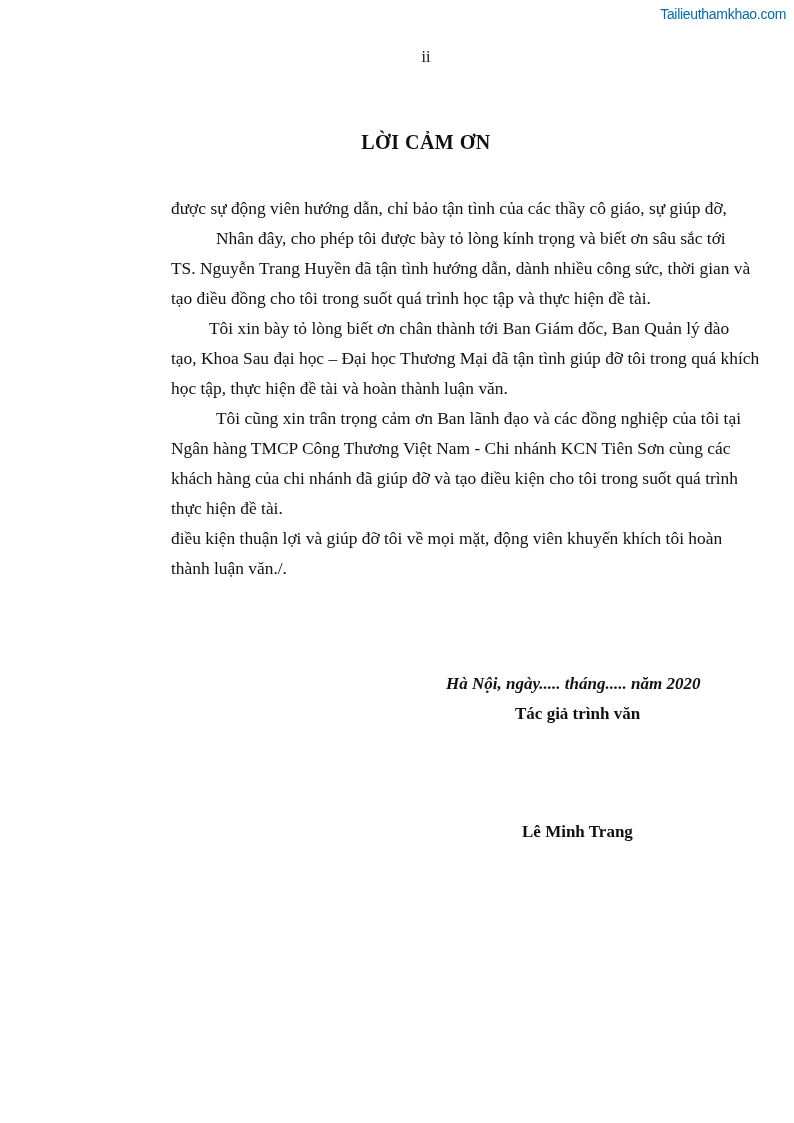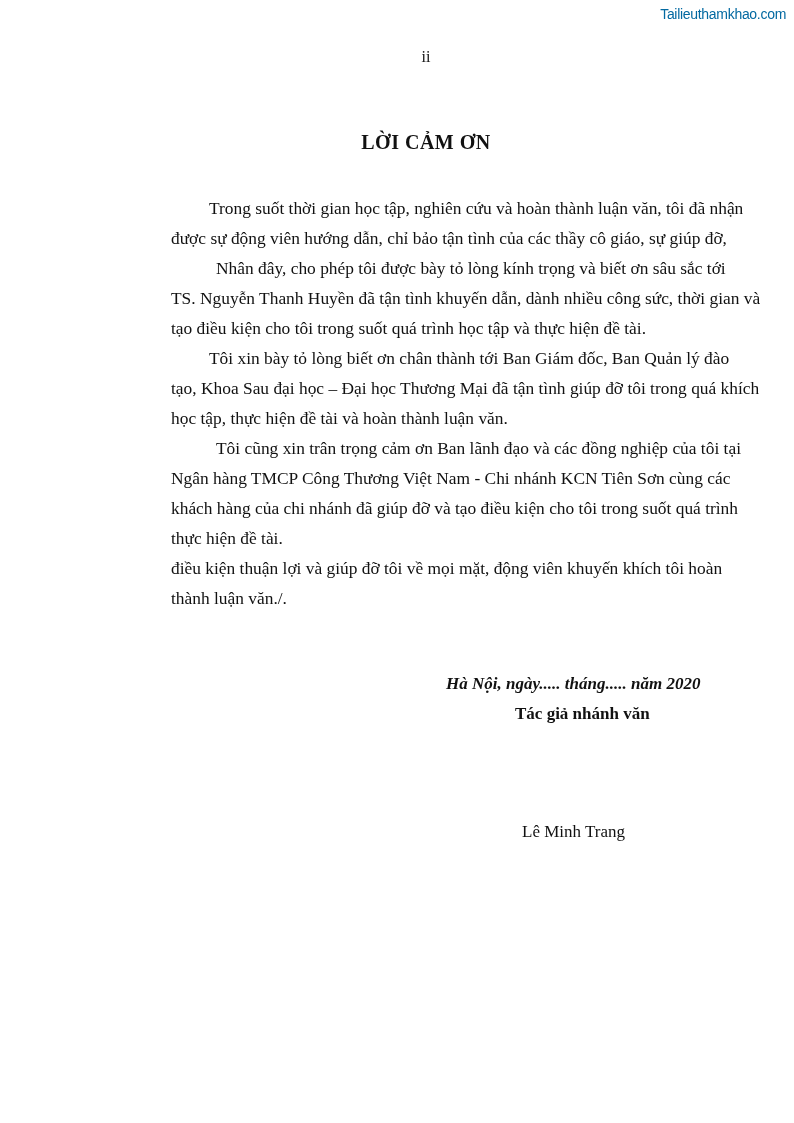--- a/index.html
+++ b/index.html
@@ -80,55 +80,54 @@
     left: 515px;
     font-size: 17px;
     font-weight: bold;
     white-space: nowrap;
   }
   .signature-name {
     position: absolute;
     top: 822px;
     left: 522px;
     font-size: 17px;
-    font-weight: normal;
+    font-weight: bold;
     white-space: nowrap;
   }
 </style>
 </head>
 <body>
 
 <div class="watermark">Tailieuthamkhao.com</div>
 
 <div class="page-number">ii</div>
 
 <div class="title">LỜI CẢM ƠN</div>
 
 <div class="body-text">
   <div class="para">
-    <span class="line justify indent">Trong suốt thời gian học tập, nghiên cứu và hoàn thành luận văn, tôi đã nhận</span>
     <span class="line justify">được sự động viên hướng dẫn, chỉ bảo tận tình của các thầy cô giáo, sự giúp đỡ,</span>
   </div>
   <div class="para">
     <span class="line justify indent2">Nhân đây, cho phép tôi được bày tỏ lòng kính trọng và biết ơn sâu sắc tới</span>
-    <span class="line justify">TS. Nguyễn Thanh Huyền đã tận tình khuyến dẫn, dành nhiều công sức, thời gian và</span>
-    <span class="line">tạo điều kiện cho tôi trong suốt quá trình học tập và thực hiện đề tài.</span>
+    <span class="line justify">TS. Nguyễn Trang Huyền đã tận tình hướng dẫn, dành nhiều công sức, thời gian và</span>
+    <span class="line">tạo điều đồng cho tôi trong suốt quá trình học tập và thực hiện đề tài.</span>
   </div>
   <div class="para">
     <span class="line justify indent">Tôi xin bày tỏ lòng biết ơn chân thành tới Ban Giám đốc, Ban Quản lý đào</span>
     <span class="line justify">tạo, Khoa Sau đại học – Đại học Thương Mại đã tận tình giúp đỡ tôi trong quá khích</span>
     <span class="line">học tập, thực hiện đề tài và hoàn thành luận văn.</span>
   </div>
   <div class="para">
     <span class="line indent2">Tôi cũng xin trân trọng cảm ơn Ban lãnh đạo và các đồng nghiệp của tôi tại</span>
     <span class="line">Ngân hàng TMCP Công Thương Việt Nam - Chi nhánh KCN Tiên Sơn cùng các</span>
     <span class="line">khách hàng của chi nhánh đã giúp đỡ và tạo điều kiện cho tôi trong suốt quá trình</span>
     <span class="line">thực hiện đề tài.</span>
   </div>
   <div class="para">
     <span class="line justify">điều kiện thuận lợi và giúp đỡ tôi về mọi mặt, động viên khuyến khích tôi hoàn</span>
     <span class="line">thành luận văn./.</span>
   </div>
 </div>
 
 <div class="signature-date">Hà Nội, ngày..... tháng..... năm 2020</div>
-<div class="signature-role">Tác giả nhánh văn</div>
+<div class="signature-role">Tác giả trình văn</div>
 <div class="signature-name">Lê Minh Trang</div>
 
 </body></html>

